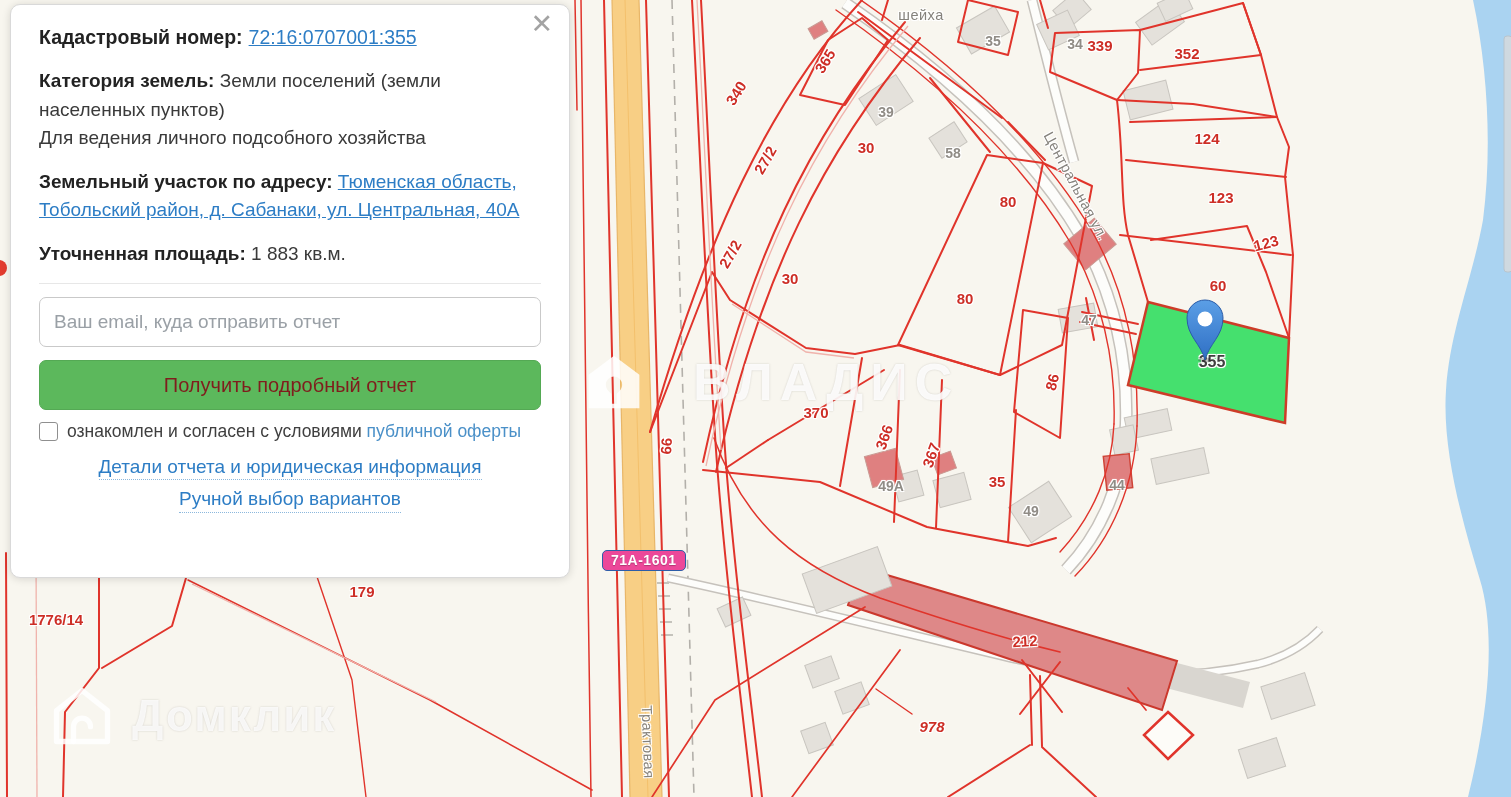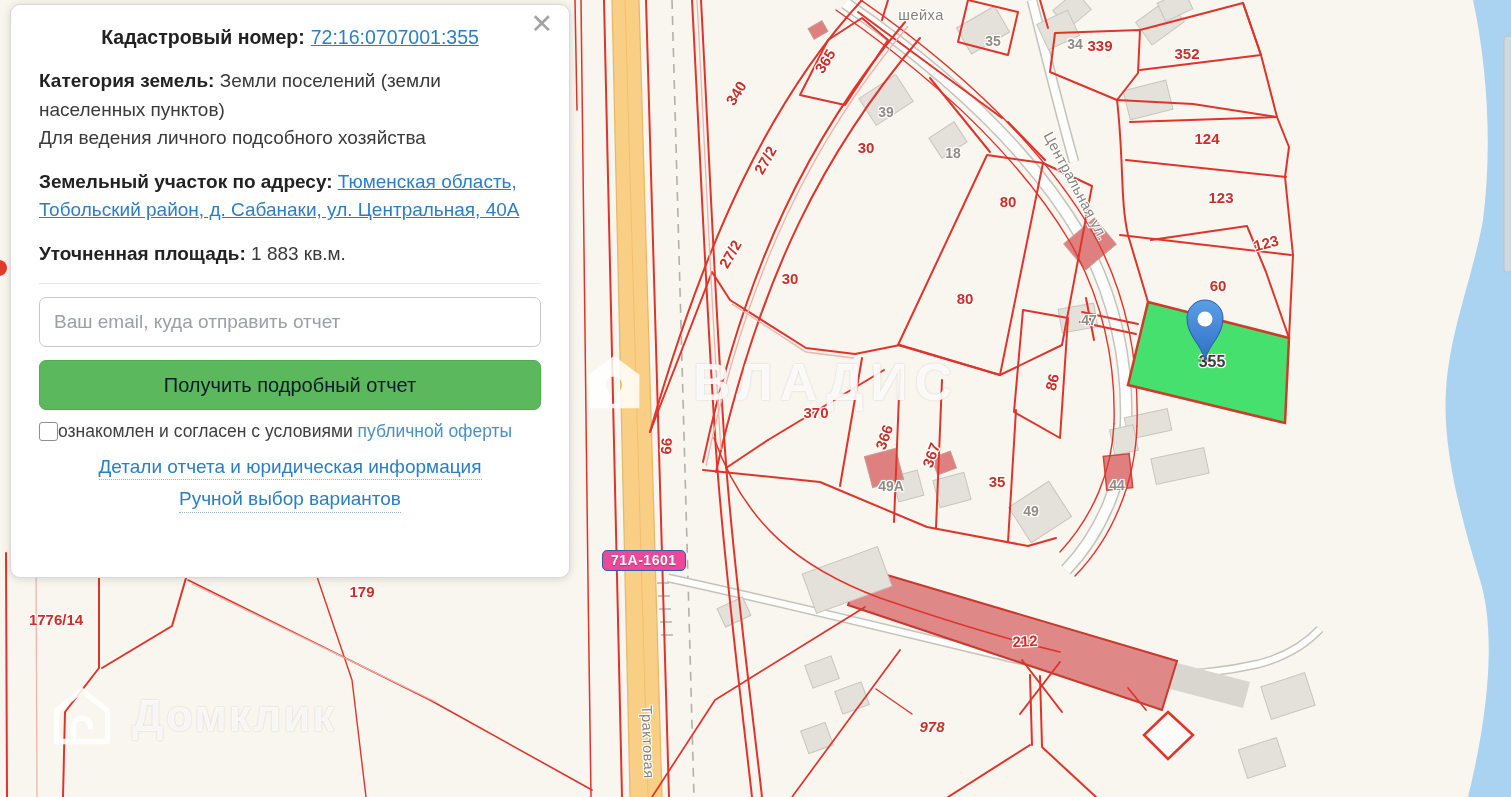--- a/index.html
+++ b/index.html
@@ -31,35 +31,35 @@
 
   
   .pin{position:absolute; left:1183px; top:298px; z-index:3;}
 
   
   .panel{position:absolute; left:10px; top:4px; width:560px; height:574px; box-sizing:border-box; z-index:10;
     background:#fff; border:1px solid #d9d9d9; border-radius:10px; box-shadow:0 1px 8px rgba(0,0,0,.14);
     padding:16px 28px 0; font-size:19px; color:#3a3a3a; line-height:1.5;}
   .panel .b{font-weight:700; color:#222;}
   .panel a{color:#2d7dc5; text-decoration:underline; cursor:pointer;}
-  .p-title{font-size:19.5px; margin-top:2px;text-align:center;}
+  .p-title{font-size:19.5px; margin-top:2px;}
   .p-title a{margin-left:6px;}
   .close-x{position:absolute; top:6px; right:16px; font-size:27px; color:#a3a3a3; cursor:pointer; line-height:1;}
   .p-cat{margin:15px 0 0; max-width:462px;}
   .p-usage{margin:0;}
   .p-addr{margin:15px 0 0;}
   .p-area{margin:15px 0 0;}
   .divider{border-top:1px solid #e7e7e7; margin-top:15px;}
   .email-input{display:block; width:100%; box-sizing:border-box; height:50px; margin-top:13px; border:1px solid #c9c9c9;
     border-radius:7px; font-size:19px; padding:0 14px; color:#444; font-family:"Liberation Sans",sans-serif; outline:none;}
   .email-input::placeholder{color:#9aa0a6;}
   .submit-btn{display:block; width:100%; height:50px; margin-top:13px; background:#5cb85c; border:1px solid #54a954;
-    border-radius:7px; color:#0f172a; font-size:20px; font-family:"Liberation Sans",sans-serif; cursor:pointer;}
+    border-radius:7px; color:#7f1d1d; font-size:20px; font-family:"Liberation Sans",sans-serif; cursor:pointer;}
   .checks{margin-top:9px;}
-  .check-row{display:flex; align-items:flex-start; font-size:17.5px; color:#3f3f3f; margin-top:4px; cursor:pointer;}
+  .check-row{display:flex; align-items:flex-start; gap:9px; font-size:17.5px; color:#3f3f3f; margin-top:4px; cursor:pointer;}
   .cbx{flex:0 0 auto; width:17px; height:17px; margin-top:3px; border:1.5px solid #8f8f8f; border-radius:3px; background:#fff;}
   .check-text{max-width:470px; line-height:1.45;}
   .check-text a{text-decoration:none; color:#4a90c8;}
   .p-links{margin-top:8px; text-align:center;}
   .p-links a{display:inline-block; text-decoration:none; border-bottom:1px dotted #8cb8dd; line-height:1.35;}
   .p-links .l2{margin-top:5px;}
 </style>
 </head>
 <body>
 
@@ -257,21 +257,21 @@
       <span class="map-lbl c-red" style="left: 1266px; top: 243px; transform: translate(-50%, -50%) rotate(-15deg);">123</span>
       <span class="map-lbl c-red" style="left: 1218px; top: 285px; transform: translate(-50%, -50%) rotate(0deg);">60</span>
       <span class="map-lbl c-red" style="left: 1025px; top: 641px; transform: translate(-50%, -50%) rotate(-3deg);">212</span>
       <span class="map-lbl c-red" style="left: 932px; top: 726px; transform: translate(-50%, -50%) rotate(0deg); font-style: italic;">978</span>
       <span class="map-lbl c-red" style="left: 362px; top: 591px; transform: translate(-50%, -50%) rotate(0deg);">179</span>
       <span class="map-lbl c-red" style="left: 56px; top: 619px; transform: translate(-50%, -50%) rotate(0deg);">1776/14</span>
       <span class="map-lbl c-street" style="left: 907px; top: 15px; transform: translate(-50%, -50%) rotate(0deg); padding-left: 28px;">шейха</span>
       <span class="map-lbl c-grey" style="left: 993px; top: 41px; transform: translate(-50%, -50%) rotate(0deg);">35</span>
       <span class="map-lbl c-grey" style="left: 1075px; top: 44px; transform: translate(-50%, -50%) rotate(0deg);">34</span>
       <span class="map-lbl c-grey" style="left: 886px; top: 112px; transform: translate(-50%, -50%) rotate(0deg);">39</span>
-      <span class="map-lbl c-grey" style="left: 953px; top: 153px; transform: translate(-50%, -50%) rotate(0deg);">18</span>
+      <span class="map-lbl c-grey" style="left: 953px; top: 153px; transform: translate(-50%, -50%) rotate(0deg);">58</span>
       <span class="map-lbl c-grey" style="left: 1089px; top: 320px; transform: translate(-50%, -50%) rotate(0deg);">47</span>
       <span class="map-lbl c-grey" style="left: 891px; top: 486px; transform: translate(-50%, -50%) rotate(0deg);">49А</span>
       <span class="map-lbl c-grey" style="left: 1031px; top: 511px; transform: translate(-50%, -50%) rotate(0deg);">49</span>
       <span class="map-lbl c-grey" style="left: 1117px; top: 485px; transform: translate(-50%, -50%) rotate(0deg);">44</span>
       <span class="map-lbl c-sel" style="left: 1212px; top: 362px; transform: translate(-50%, -50%) rotate(0deg);">355</span>
       <span class="map-lbl c-street" style="left: 1076px; top: 186px; transform: translate(-50%, -50%) rotate(62deg);">Центральная ул.</span>
       <span class="map-lbl c-street" style="left: 648px; top: 742px; transform: translate(-50%, -50%) rotate(88deg);">Трактовая</span>
     </div>
 
   <div class="wm" id="wm-vladis">

